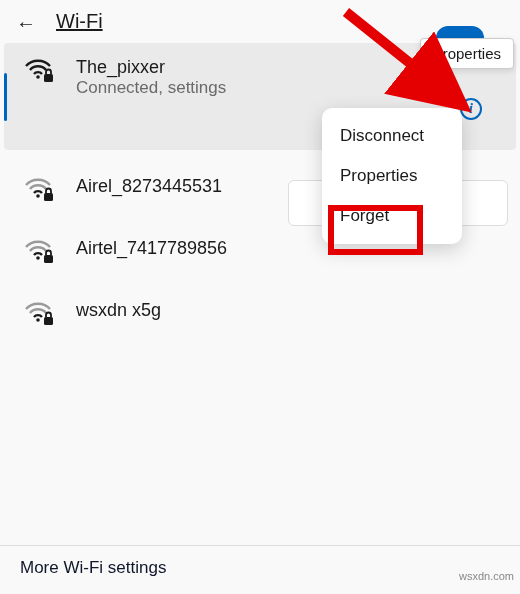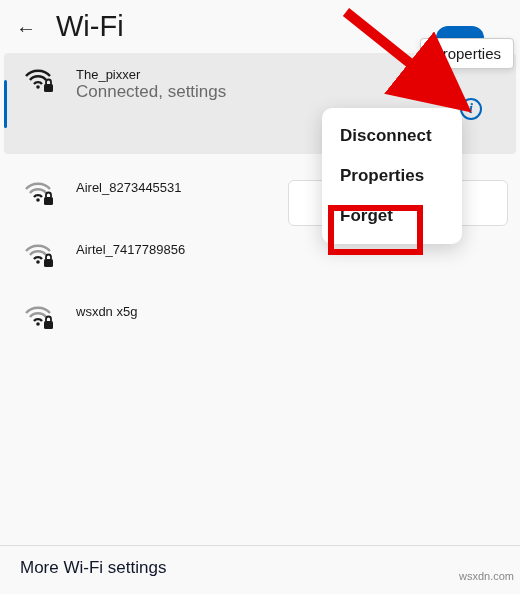--- a/index.html
+++ b/index.html
@@ -23,22 +23,23 @@
       position: relative;
       z-index: 5;
     }
     .back-arrow {
       font-size: 20px;
       color: #1a1a1a;
       cursor: pointer;
       user-select: none;
     }
     .title {
-      font-size: 29px;
-      color: #1a1a1a;
+      font-size: 20px;
+      color: #1a1a1a;
+      text-decoration: underline;
     }
     .toggle-bg {
       position: absolute;
       top: 26px;
       right: 36px;
       width: 48px;
       height: 24px;
       background: #0067c0;
       border-radius: 12px;
     }
@@ -84,21 +85,21 @@
     }
     .wifi-icon {
       flex-shrink: 0;
     }
     .wifi-icon svg { display: block; }
     .net-text {
       display: flex;
       flex-direction: column;
     }
     .net-name {
-      font-size: 13px;
+      font-size: 18px;
       color: #1a1a1a;
     }
     .net-status {
       font-size: 17px;
       color: #6a6a6a;
     }
     .info-icon {
       position: absolute;
       top: 98px;
       right: 38px;
@@ -137,21 +138,20 @@
       border-radius: 10px;
       box-shadow: 0 6px 20px rgba(0,0,0,0.18);
       padding: 8px 0;
       z-index: 8;
     }
     .menu-item {
       font-size: 17px;
       color: #1a1a1a;
       padding: 10px 18px;
       cursor: pointer;
-      font-weight: bold;
     }
     .hl-box {
       position: absolute;
       top: 205px;
       left: 328px;
       width: 95px;
       height: 50px;
       border: 6px solid #e40000;
       z-index: 9;
       pointer-events: none;

